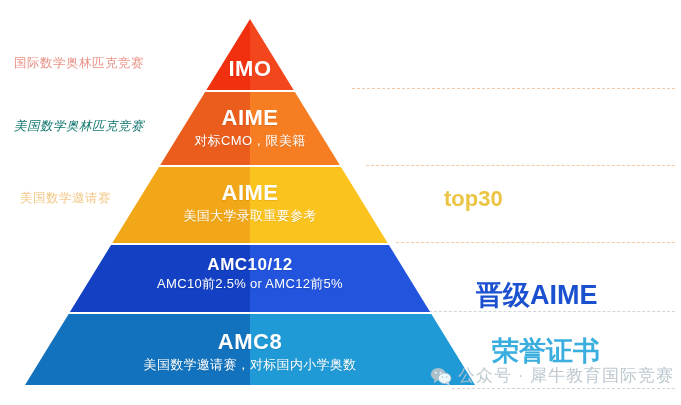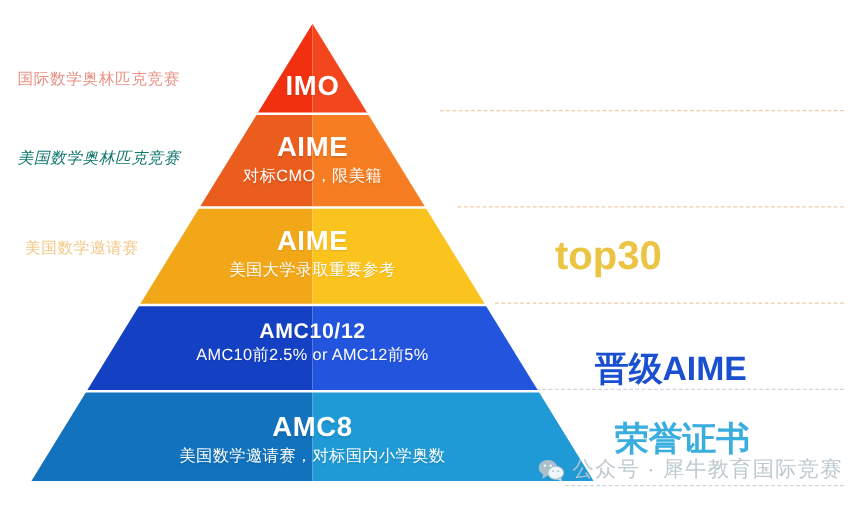--- a/index.html
+++ b/index.html
@@ -86,21 +86,21 @@
   #ll-3 { left: 20px; top: 192px; color: #f3c98a; }
 
   
   .right-label {
     position: absolute;
     white-space: nowrap;
     font-weight: bold;
     line-height: 1;
   }
   #rl-1 { left: 396px; top: 110px; font-size: 30px; color: #e8912d; }
-  #rl-2 { left: 444px; top: 188px; font-size: 32px; color: #ebc443; }
+  #rl-2 { left: 444px; top: 188px; font-size: 22px; color: #ebc443; }
   #rl-3 { left: 476px; top: 282px; font-size: 27px; color: #1a4fd0; }
   #rl-4 { left: 492px; top: 338px; font-size: 27px; color: #3aaede; }
 
   
   #watermark {
     position: absolute;
     left: 430px;
     top: 364px;
     display: flex;
     align-items: center;

